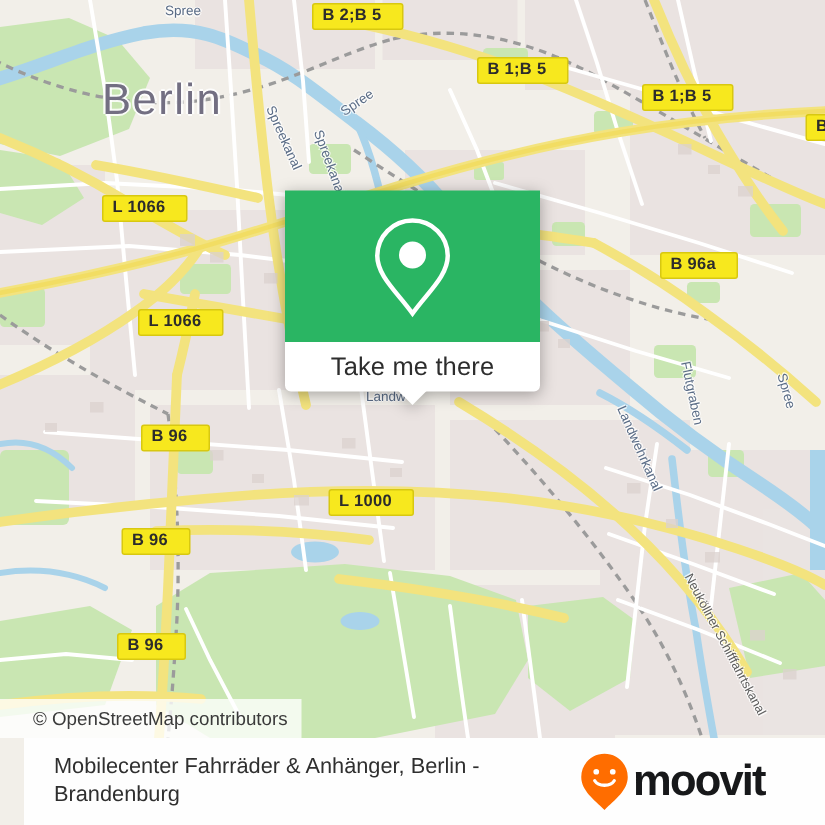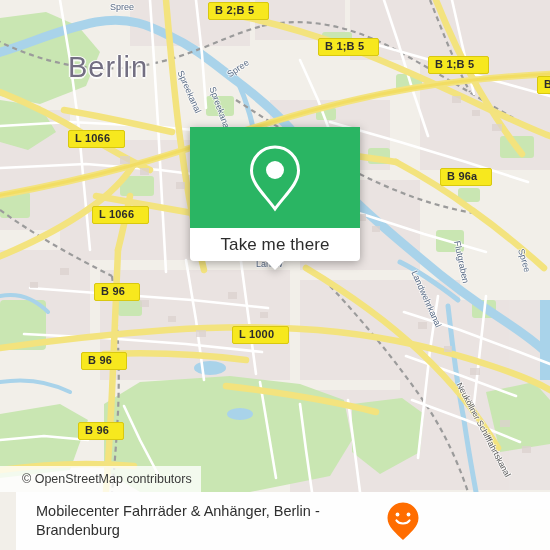--- a/index.html
+++ b/index.html
@@ -364,32 +364,32 @@
 
     <div class="city-label" style="left:68px; top:36px;margin-top:15px;">Berlin</div>
 
     <div class="water-label" style="left:110px; top:2px;">Spree</div>
     <div class="water-label" style="left:228px; top:70px; transform:rotate(-34deg); transform-origin:left center;">Spree</div>
     <div class="water-label" style="left:180px; top:66px; transform:rotate(66deg); transform-origin:left center;">Spreekanal</div>
     <div class="water-label" style="left:212px; top:82px; transform:rotate(70deg); transform-origin:left center;">Spreekanal</div>
     <div class="water-label" style="left:521px; top:244px; transform:rotate(74deg); transform-origin:left center;">Spree</div>
     <div class="water-label" style="left:414px; top:266px; transform:rotate(66deg); transform-origin:left center;">Landwehrkanal</div>
     <div class="water-label" style="left:457px; top:236px; transform:rotate(78deg); transform-origin:left center;">Flutgraben</div>
-    <div class="water-label" style="left:244px; top:259px;margin-left:12px;">Landw</div>
+    <div class="water-label" style="left:244px; top:259px;">Landw</div>
     <div class="street-label" style="left:459px; top:378px; transform:rotate(62deg); transform-origin:left center;">Neuköllner Schifffahrtskanal</div>
 
     <div class="shield" style="left:208px; top:2px;">B 2;B 5</div>
     <div class="shield" style="left:318px; top:38px;">B 1;B 5</div>
     <div class="shield" style="left:428px; top:56px;">B 1;B 5</div>
     <div class="shield" style="left:537px; top:76px;">B</div>
     <div class="shield" style="left:68px; top:130px;">L 1066</div>
     <div class="shield" style="left:92px; top:206px;">L 1066</div>
     <div class="shield" style="left:440px; top:168px;">B 96a</div>
     <div class="shield" style="left:94px; top:283px;">B 96</div>
-    <div class="shield" style="left:232px; top:326px;">L 1000</div>
+    <div class="shield" style="left:219px; top:326px;">L 1000</div>
     <div class="shield" style="left:81px; top:352px;">B 96</div>
     <div class="shield" style="left:78px; top:422px;">B 96</div>
 
     <div id="attribution">© OpenStreetMap contributors</div>
 
     <div id="popup">
       <div id="popup-image">
         <svg width="56" height="70" viewBox="0 0 56 70">
           <path d="M28 4 C 15 4, 4.5 14.5, 4.5 27.5 C 4.5 41, 18 52, 28 66
                    C 38 52, 51.5 41, 51.5 27.5 C 51.5 14.5, 41 4, 28 4 Z" fill="none" stroke="#ffffff" stroke-width="3"></path>
@@ -406,16 +406,17 @@
   <div id="footer">
     <div id="footer-title">Mobilecenter Fahrräder &amp; Anhänger, Berlin - Brandenburg</div>
     <div id="brand">
       <svg width="34" height="40" viewBox="0 0 34 40">
         <path d="M17 1.5 C 8.4 1.5, 1.5 8.4, 1.5 17 C 1.5 26, 10 32, 17 39
                  C 24 32, 32.5 26, 32.5 17 C 32.5 8.4, 25.6 1.5, 17 1.5 Z" fill="#ff6d00"></path>
         <circle cx="11.5" cy="13.5" r="1.9" fill="#ffffff"></circle>
         <circle cx="22.5" cy="13.5" r="1.9" fill="#ffffff"></circle>
         <path d="M10.5 19.5 C 13 23.5, 21 23.5, 23.5 19.5" fill="none" stroke="#ffffff" stroke-width="2.2" stroke-linecap="round"></path>
       </svg>
+      <span id="brand-wordmark">moovit</span>
     </div>
   </div>
 
 </div>
 
 </body></html>

